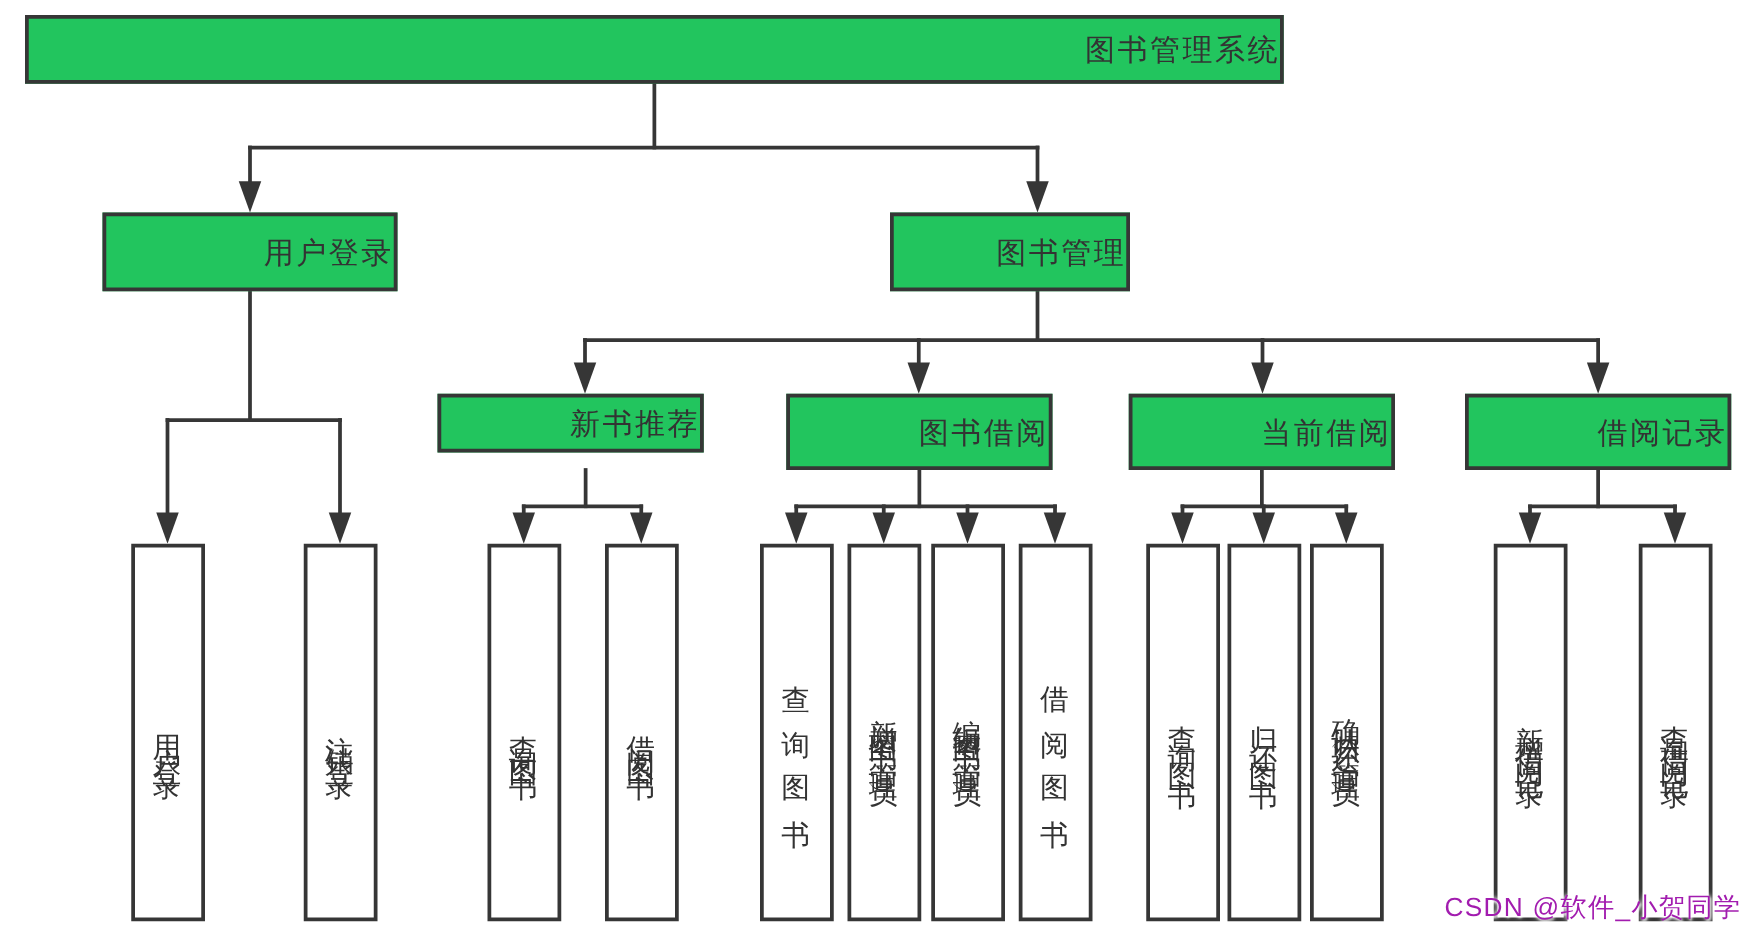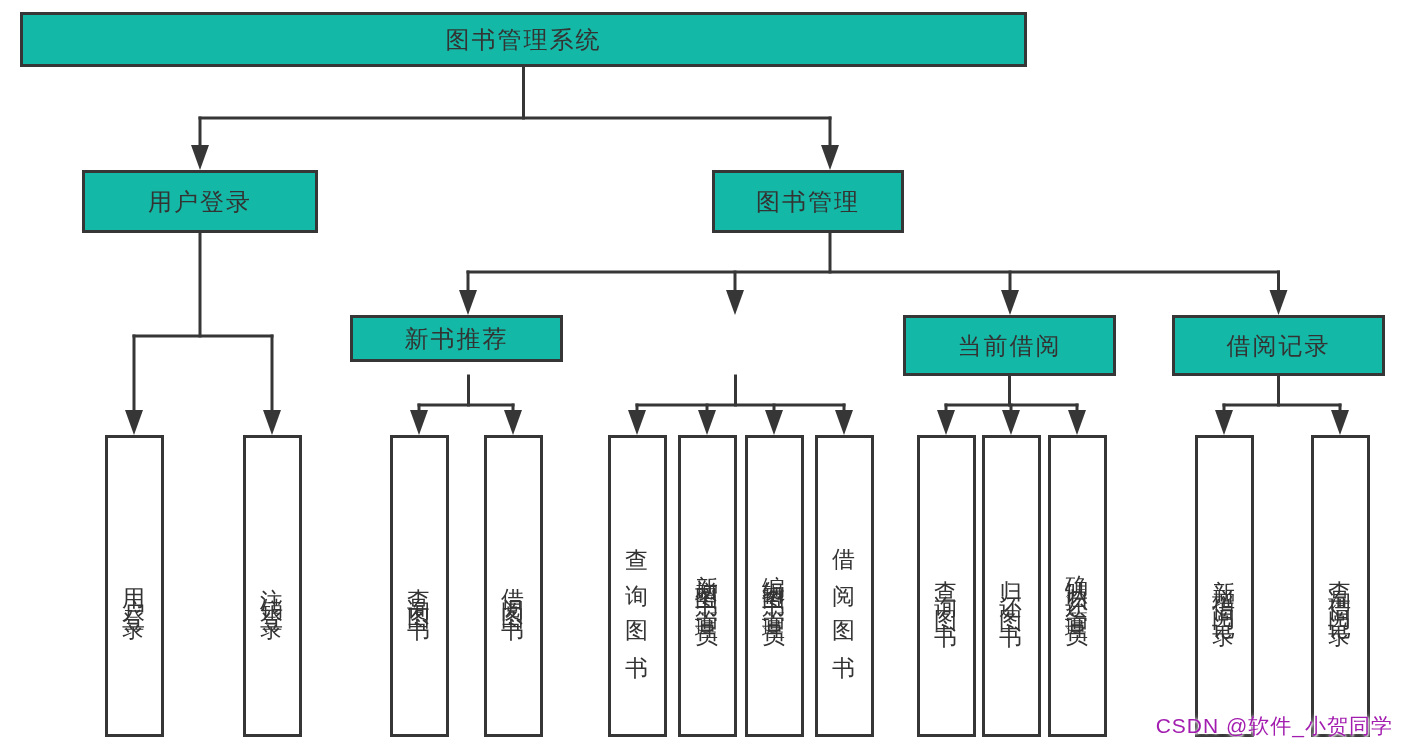--- a/index.html
+++ b/index.html
@@ -4,22 +4,22 @@
 <style>
   html,body { margin:0; padding:0; background:#ffffff; }
   .canvas {
     position:relative; width:1405px; height:747px; background:#ffffff;
     font-family:"Liberation Sans","DejaVu Sans",sans-serif; color:#333333; overflow:hidden;
   }
   .wires { position:absolute; left:0; top:0; width:1405px; height:747px; }
   .wires line { stroke:#363636; stroke-width:3; stroke-linecap:square; }
   .wires polygon { fill:#363636; }
   .box {
-    position:absolute; box-sizing:border-box; border:3px solid #363636; background:#14b8a6;
-    display:flex; align-items:center; justify-content:center;
+    position:absolute; box-sizing:border-box; border:3px solid #363636; background:#22c55e;
+    display:flex; align-items:center; justify-content:flex-end;
     font-size:24px; letter-spacing:2px; white-space:nowrap;
   }
   .vbox {
     position:absolute; box-sizing:border-box; border:3px solid #363636; background:#ffffff;
     top:435px; width:59px; height:302px;
   }
   .vbox > span {
     position:absolute; left:50%; top:50%; transform:translate(-50%,-50%);
     writing-mode:vertical-rl; text-orientation:mixed;
     font-size:23px; white-space:nowrap; color:#333333;
@@ -109,20 +109,23 @@
   <div class="box" style="left:82px; top:170px; width:236px; height:63px;">
     <span>用户登录</span>
   </div>
   <div class="box" style="left:712px; top:170px; width:192px; height:63px;">
     <span>图书管理</span>
   </div>
 
   <div class="box" style="left:350px; top:315px; width:213px; height:47px;">
     <span>新书推荐</span>
   </div>
+  <div class="box" style="left:629px; top:315px; width:213px; height:61px;">
+    <span>图书借阅</span>
+  </div>
   <div class="box" style="left:903px; top:315px; width:213px; height:61px;">
     <span>当前借阅</span>
   </div>
   <div class="box" style="left:1172px; top:315px; width:213px; height:61px;">
     <span>借阅记录</span>
   </div>
 
   <div class="vbox vs1" style="left:105px;">
     <span>用户登录</span>
   </div>

